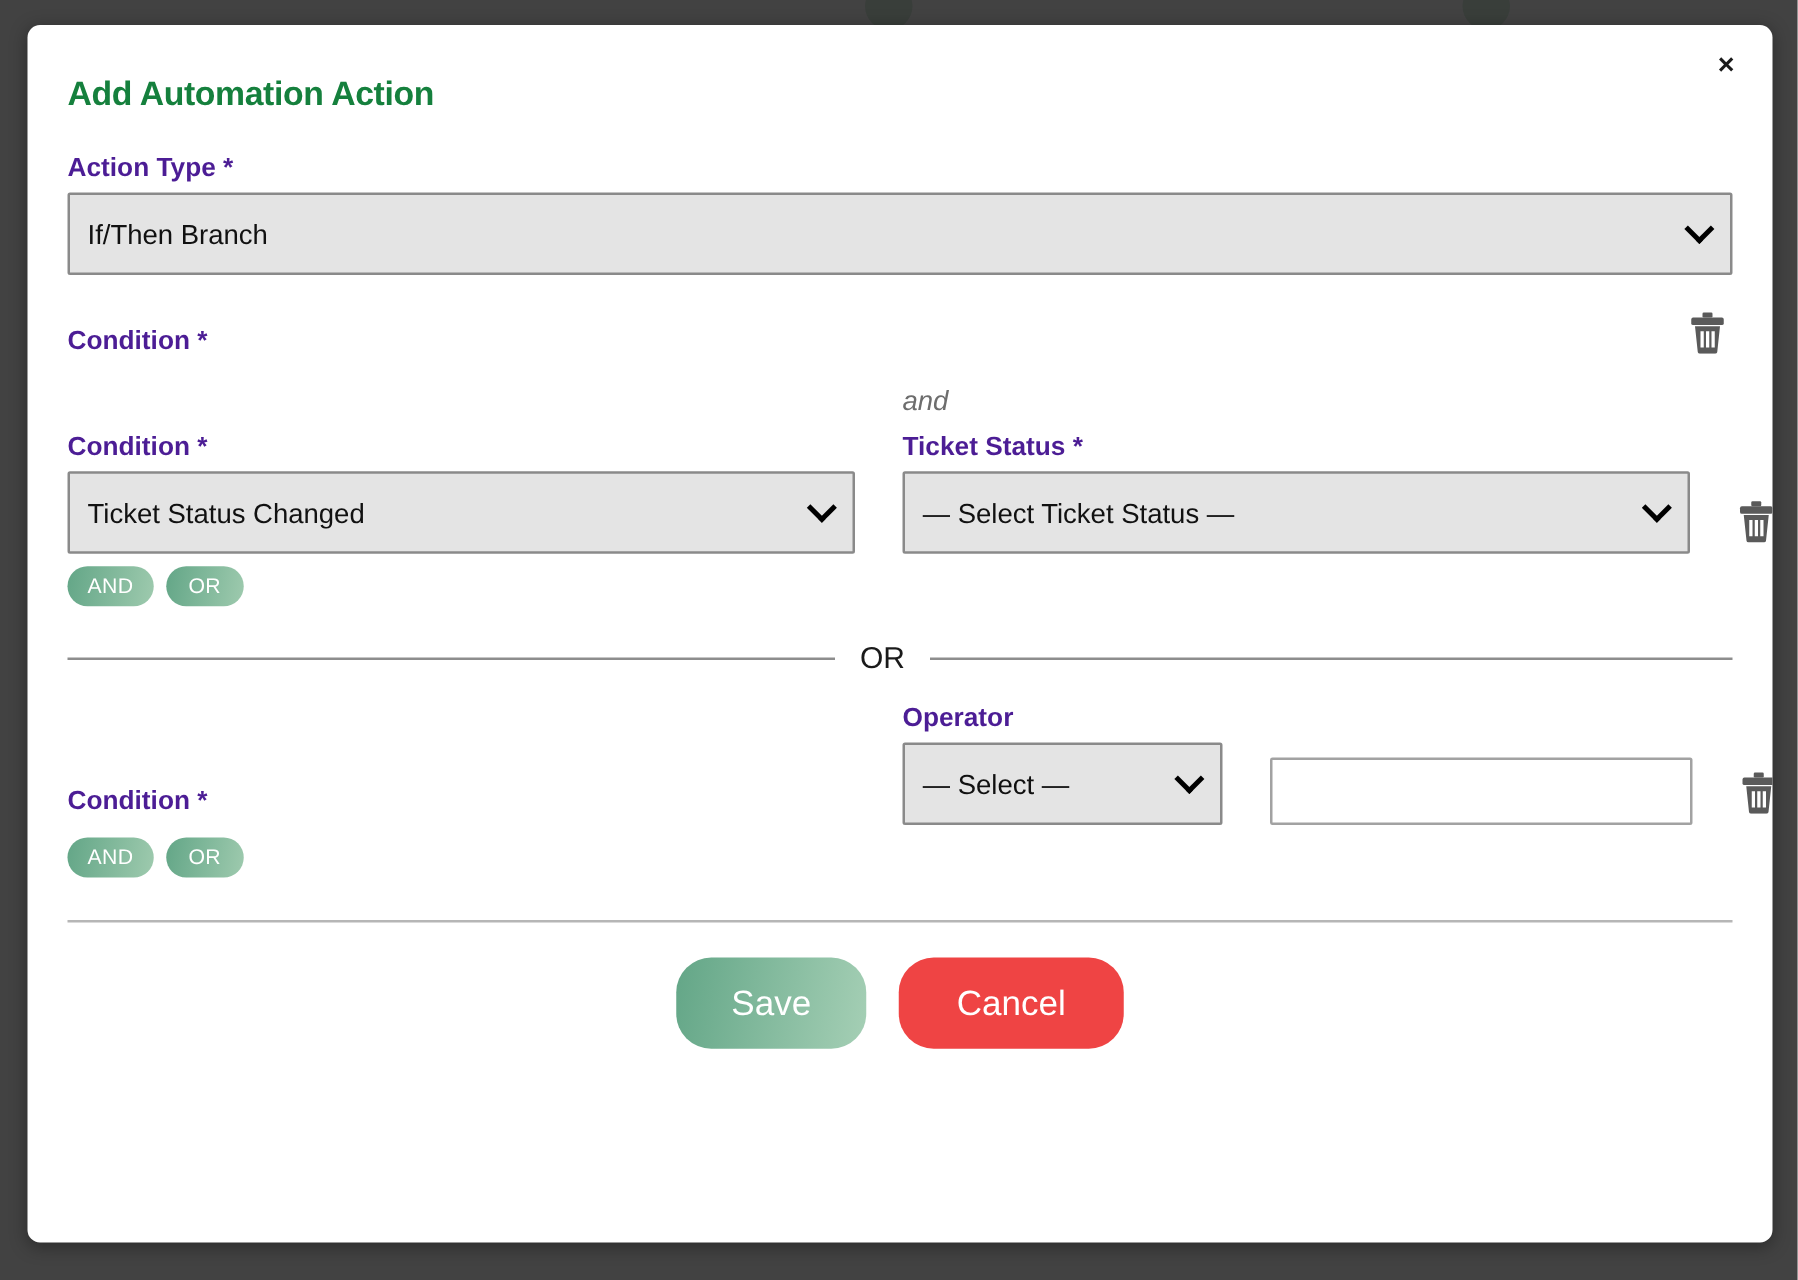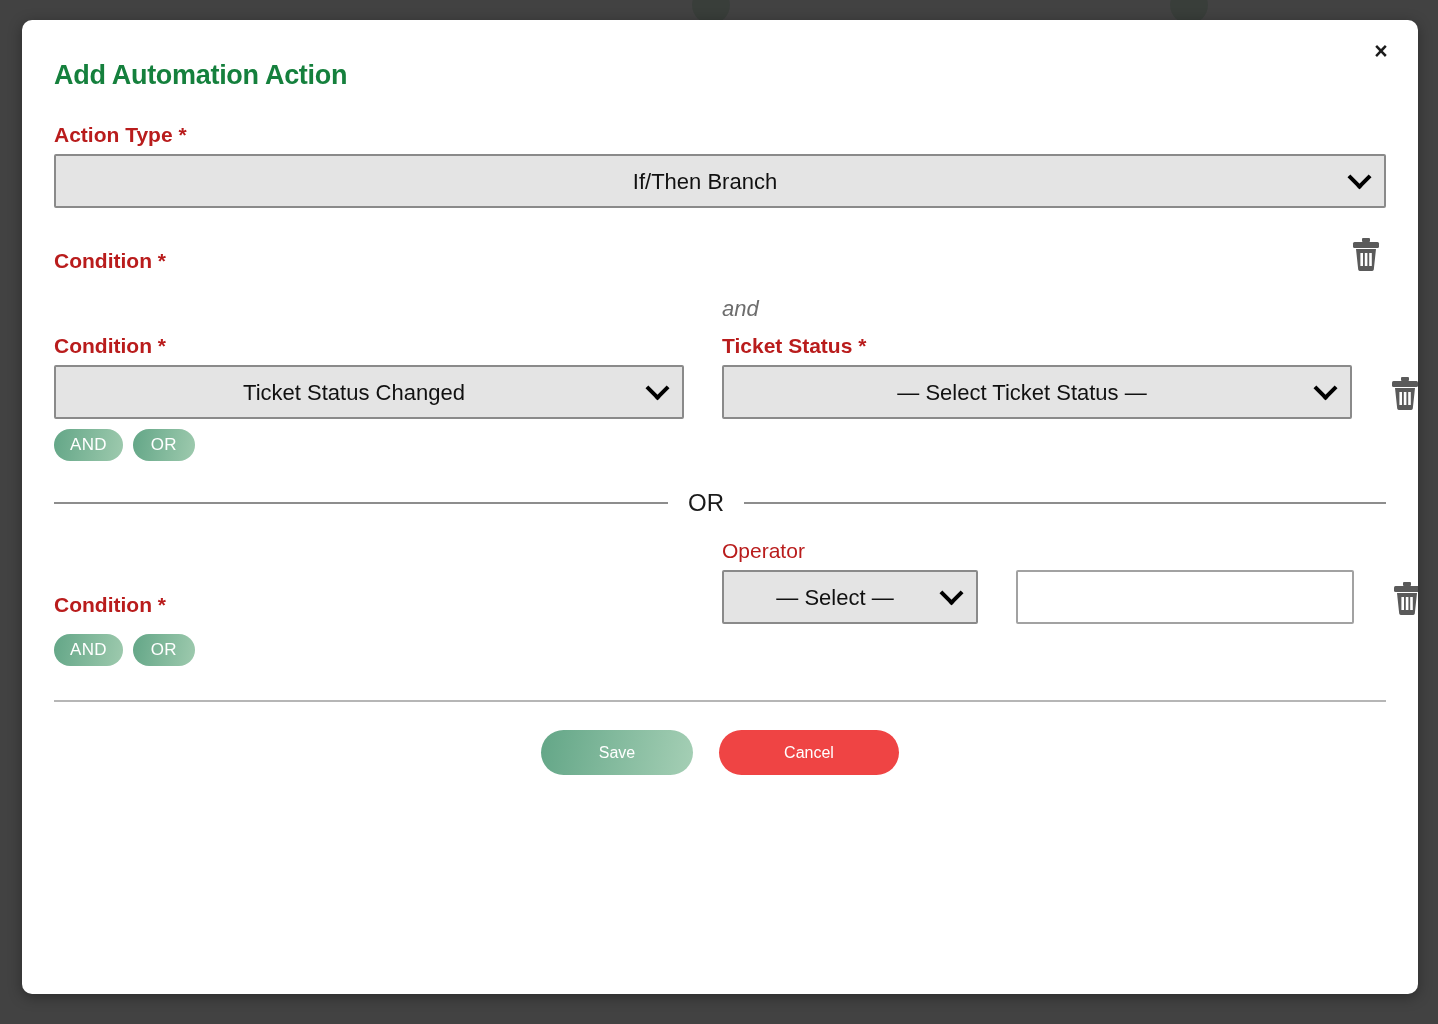--- a/index.html
+++ b/index.html
@@ -61,44 +61,43 @@
     font-size: 27px;
     font-weight: 700;
     color: #15803d;
     letter-spacing: -0.3px;
     margin: 0 0 32px 0;
   }
 
   .fld-label {
     font-size: 21px;
     font-weight: 700;
-    color: #b91c1c;
+    color: #4c1d95;
     margin-bottom: 7px;
     line-height: 1.15;
   }
 
   
   .sel {
     position: relative;
     display: block;
   }
   .sel select {
     appearance: none;
     -webkit-appearance: none;
     width: 100%;
-    height: 54px;
+    height: 66px;
     padding: 0 44px 0 14px;
     background: #e4e4e4;
     border: 2px solid #8a8a8a;
     border-radius: 2px;
     font-size: 22px;
     font-family: "Liberation Sans", sans-serif;
     color: #111111;
     cursor: pointer;
-    text-align: center;
   }
   .sel::after {
     content: "";
     position: absolute;
     right: 18px; top: 50%;
     width: 13px; height: 13px;
     border-right: 4px solid #000;
     border-bottom: 4px solid #000;
     transform: translateY(-72%) rotate(45deg);
     pointer-events: none;
@@ -185,23 +184,23 @@
   }
   .footer {
     display: flex;
     justify-content: center;
     gap: 26px;
     padding-top: 28px;
   }
   .btn {
     border: none;
     border-radius: 28px;
-    height: 45px;
+    height: 73px;
     min-width: 152px;
-    font-size: 16px;
+    font-size: 28px;
     color: #ffffff;
     font-family: "Liberation Sans", sans-serif;
     cursor: pointer;
   }
   .btn.save   { background: linear-gradient(100deg, #63a687 0%, #a5cfb5 100%); min-width: 152px; }
   .btn.cancel { background: #ef4444; min-width: 180px; }
 </style>
 </head>
 <body>
 
@@ -287,21 +286,21 @@
       <div class="label">OR</div>
       <div class="line right"></div>
     </div>
 
     <div>
       <div class="row">
         <div class="col-cond">
           <div class="fld-label">Condition *</div>
         </div>
         <div class="col-op">
-          <div class="fld-label" style="font-weight:400;">Operator</div>
+          <div class="fld-label" style="font-weight:700;">Operator</div>
           <label class="sel">
             <select>
               <option>— Select —</option>
             </select>
           </label>
         </div>
         <div class="col-val">
           <input class="txt-input" type="text" value="" style="">
         </div>
         <button class="trash-btn">

